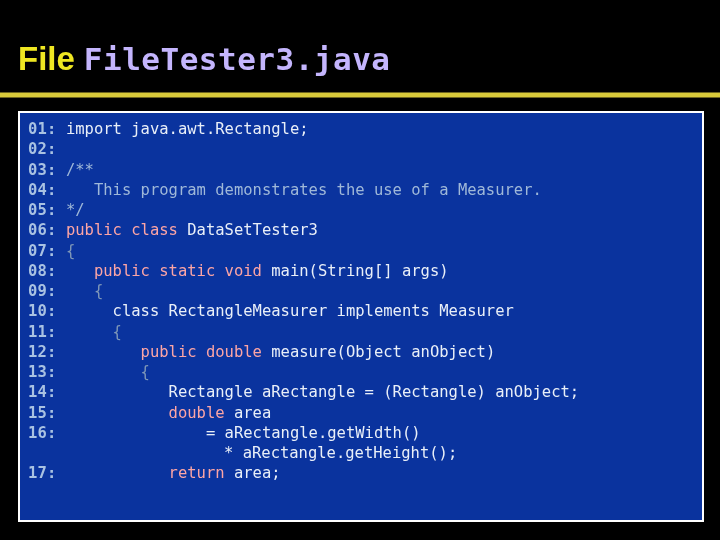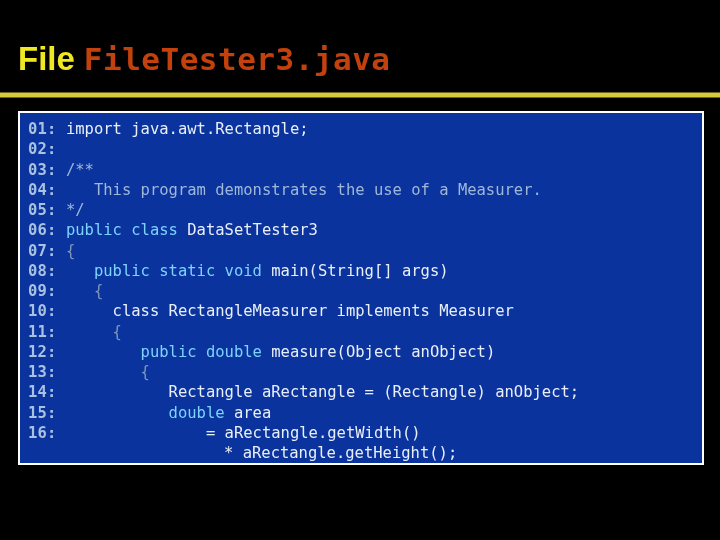--- a/index.html
+++ b/index.html
@@ -28,21 +28,21 @@
     font-weight: bold;
     font-size: 33px;
     color: #EFE722;
     letter-spacing: 0px;
     vertical-align: baseline;
   }
   #title-filename {
     font-family: "DejaVu Sans Mono", monospace;
     font-weight: bold;
     font-size: 31px;
-    color: #c2410c;
+    color: #c4b5fd;
     letter-spacing: 0.5px;
     margin-left: 9px;
     vertical-align: baseline;
   }
 
   
   #title-rule {
     position: absolute;
     left: 0px;
     top: 92px;
@@ -53,21 +53,21 @@
     border-bottom: 1px solid #6d6520;
     box-sizing: content-box;
   }
 
   
   #code-panel {
     position: absolute;
     left: 18px;
     top: 111px;
     width: 686px;
-    height: 354px;
+    height: 411px;
     background: #0A339E;
     border: 2px solid #FFFFFF;
     box-sizing: border-box;
     overflow: hidden;
   }
   #code-listing {
     position: absolute;
     left: 8px;
     top: 6px;
     right: 0;
@@ -79,21 +79,21 @@
   .code-line {
     height: 20.25px;
     white-space: pre;
   }
   .ln {
     color: #A9C2E2;
     font-weight: bold;
     letter-spacing: 0.2px;
   }
   .tok-plain  { color: #E9EFF8; }
-  .tok-kw     { color: #7dd3fc; }
+  .tok-kw     { color: #fca5a5; }
   .tok-cmt    { color: #9FB8D8; }
   .tok-brace  { color: #7E97B8; }
 </style>
 </head>
 <body>
 
 <div id="slide-title">
   <span id="title-word-file">File</span><span id="title-filename">FileTester3.java</span>
 </div>
 

